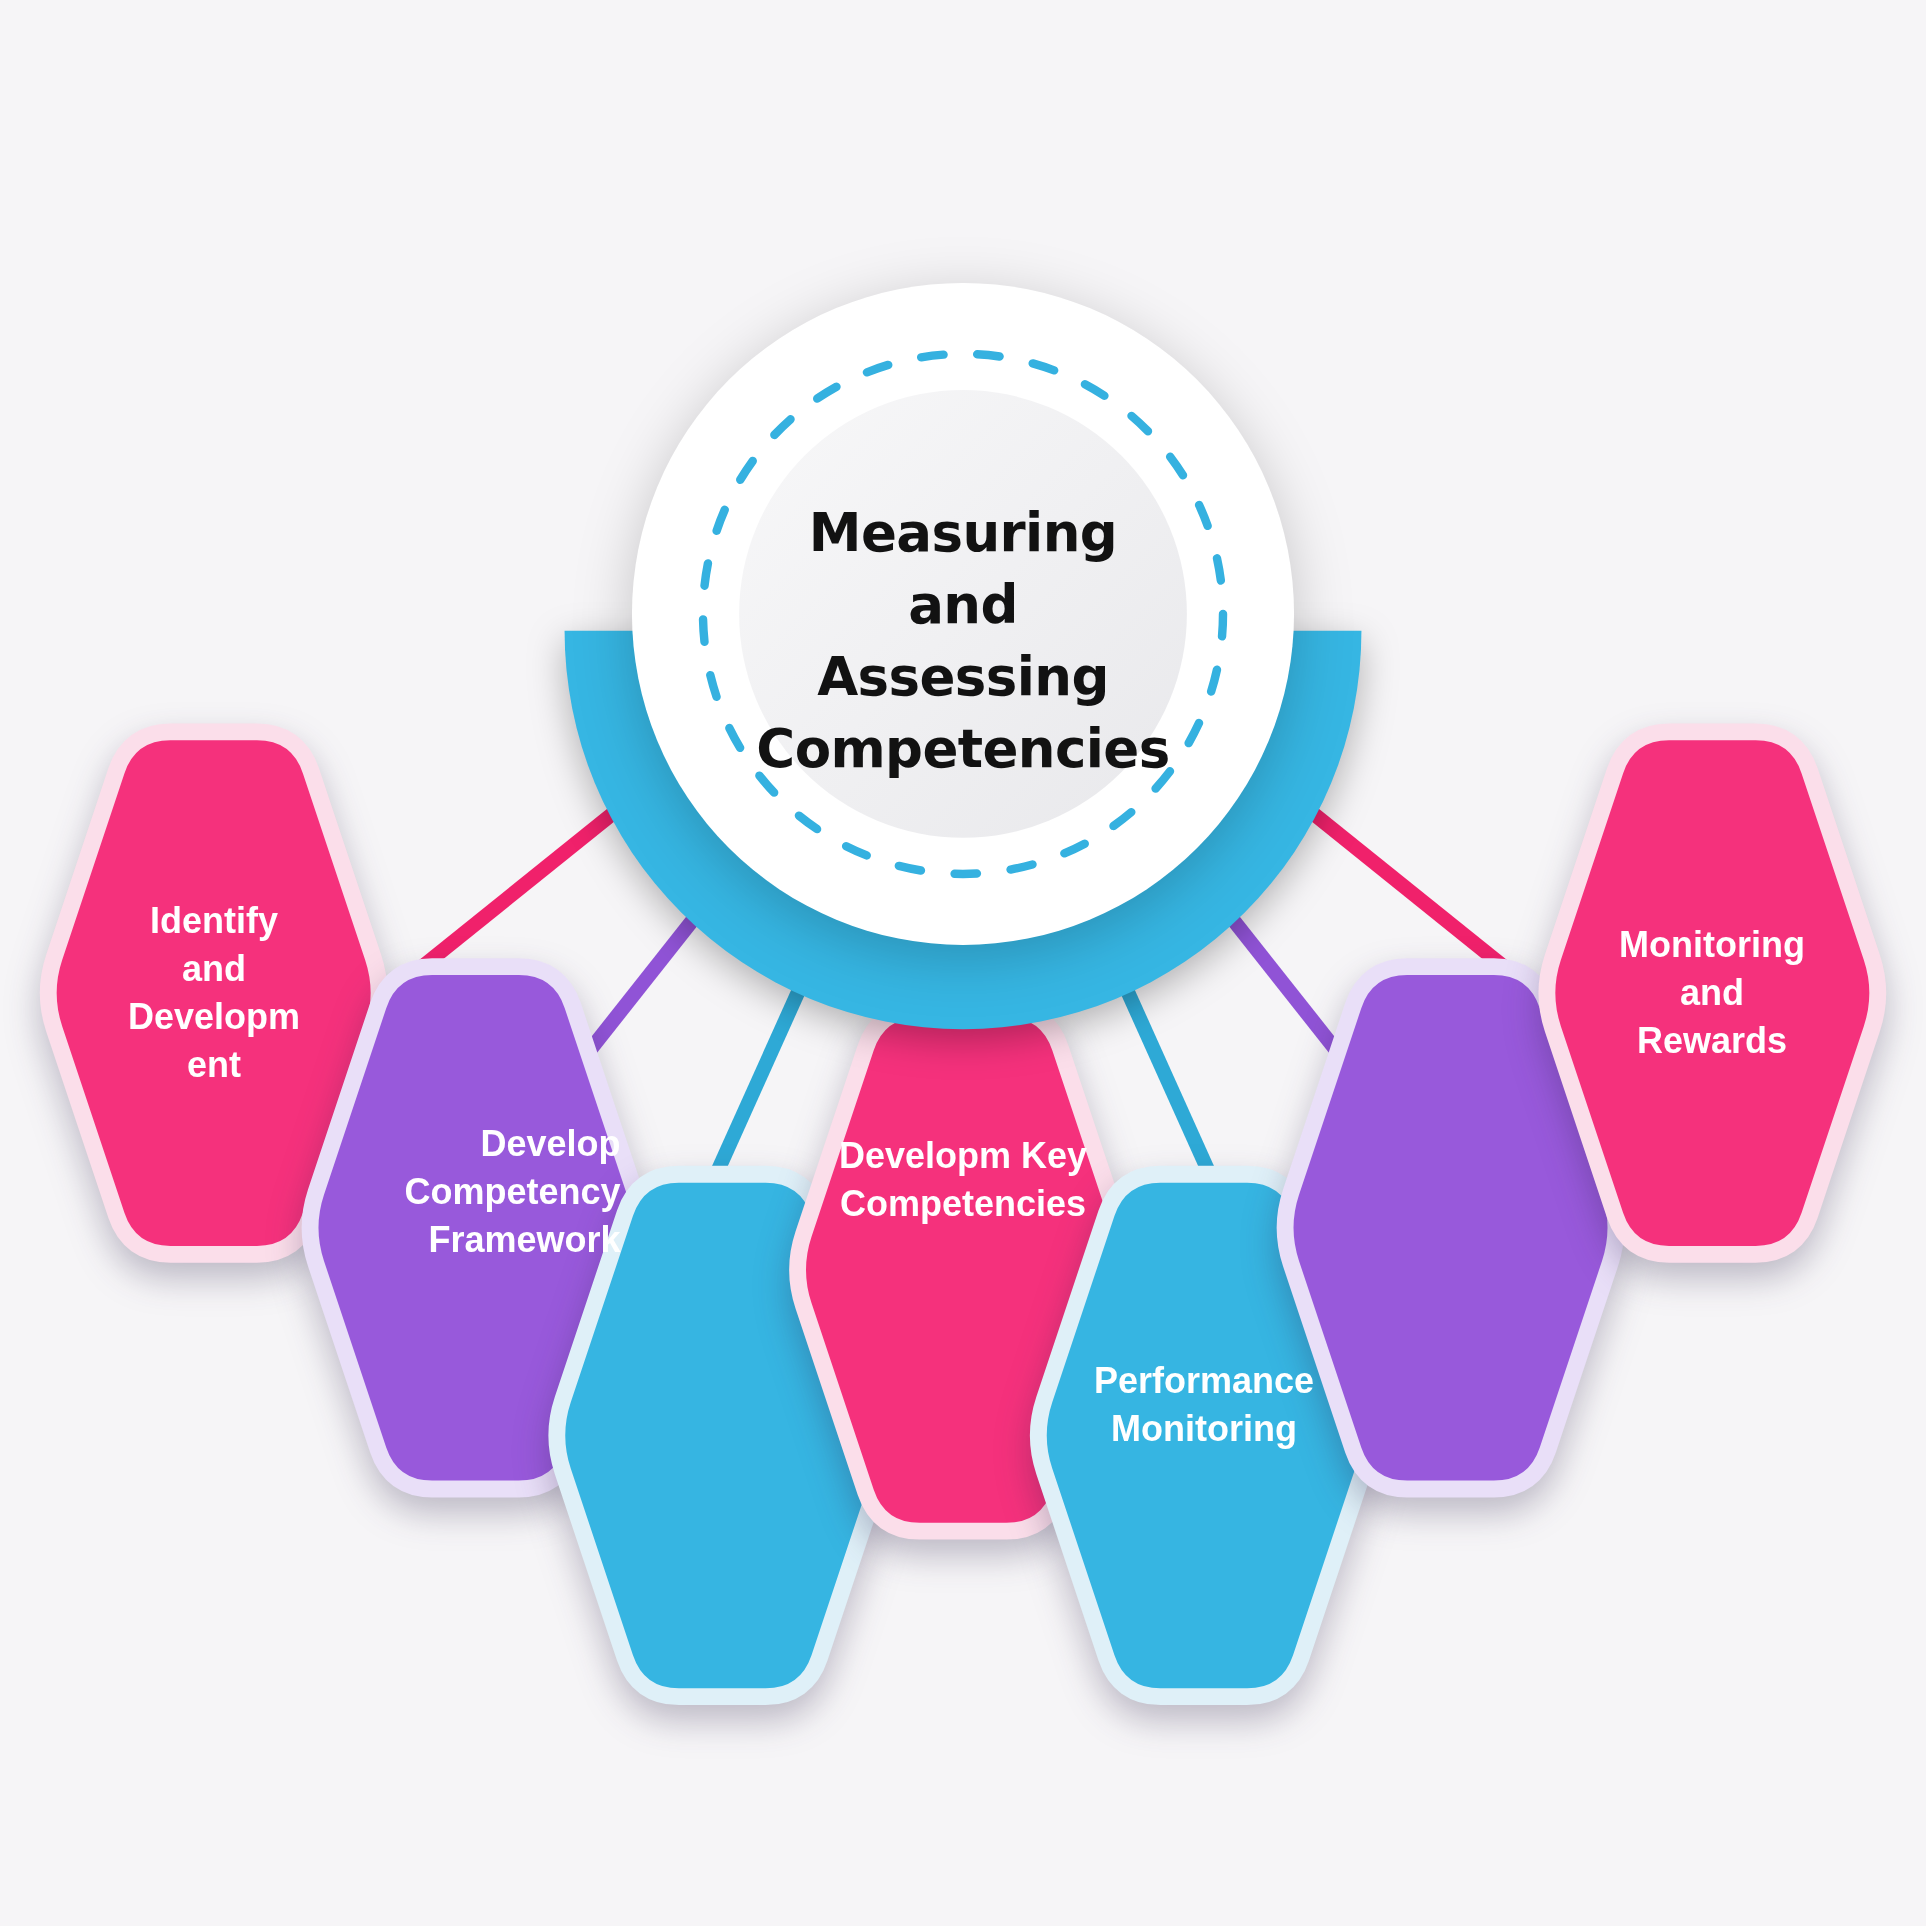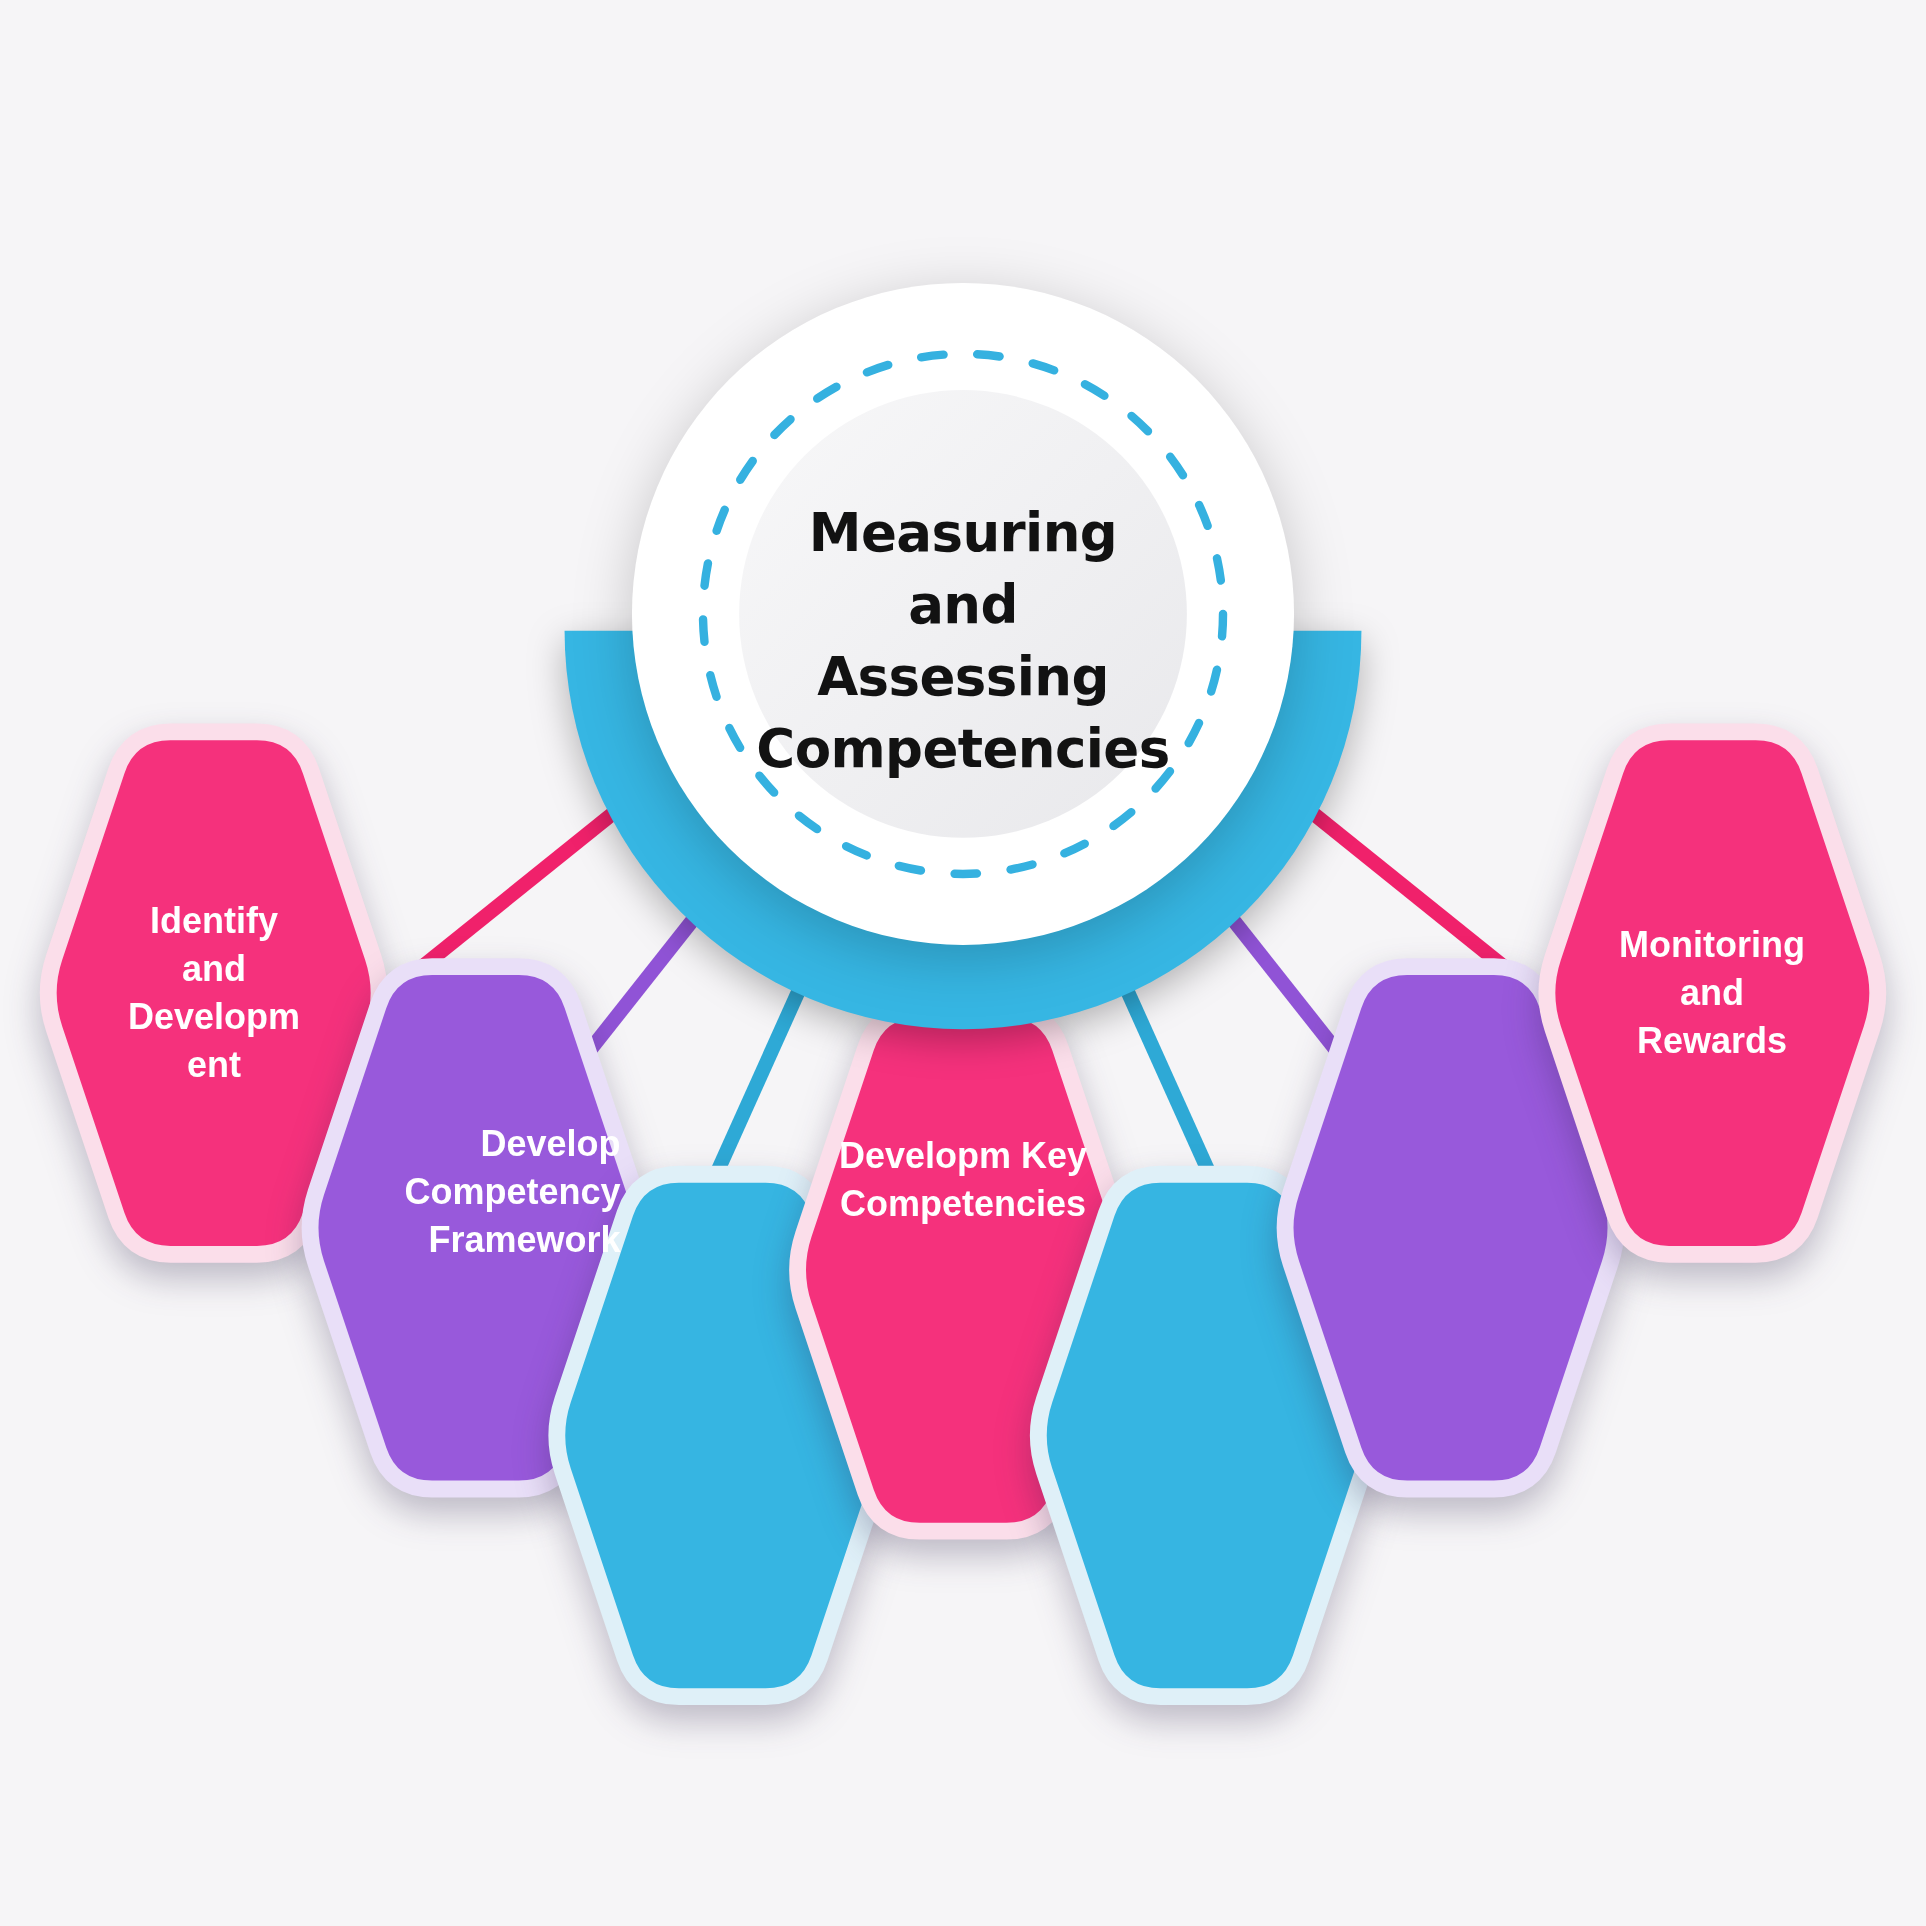--- a/index.html
+++ b/index.html
@@ -108,19 +108,21 @@
 Competencies</div>
   <div class="node-label" style="left: 214px; top: 993px; color: rgb(255, 255, 255);">Identify
 and
 Developm
 ent</div>
       <div class="node-label" style="left: 476px; top: 1192px; color: rgb(255, 255, 255); text-align: right;">Develop
 Competency
 Framework</div>
       <div class="node-label" style="left: 963px; top: 1180px; color: rgb(255, 255, 255);">Developm Key
 Competencies</div>
+      <div class="node-label" style="left: 1204px; top: 1405px; color: rgb(255, 255, 255);">Performance
+Monitoring</div>
       <div class="node-label" style="left: 1712px; top: 993px; color: rgb(255, 255, 255);">Monitoring
 and
 Rewards</div>
     </div>
 
 </div>
 
 
 </body></html>

